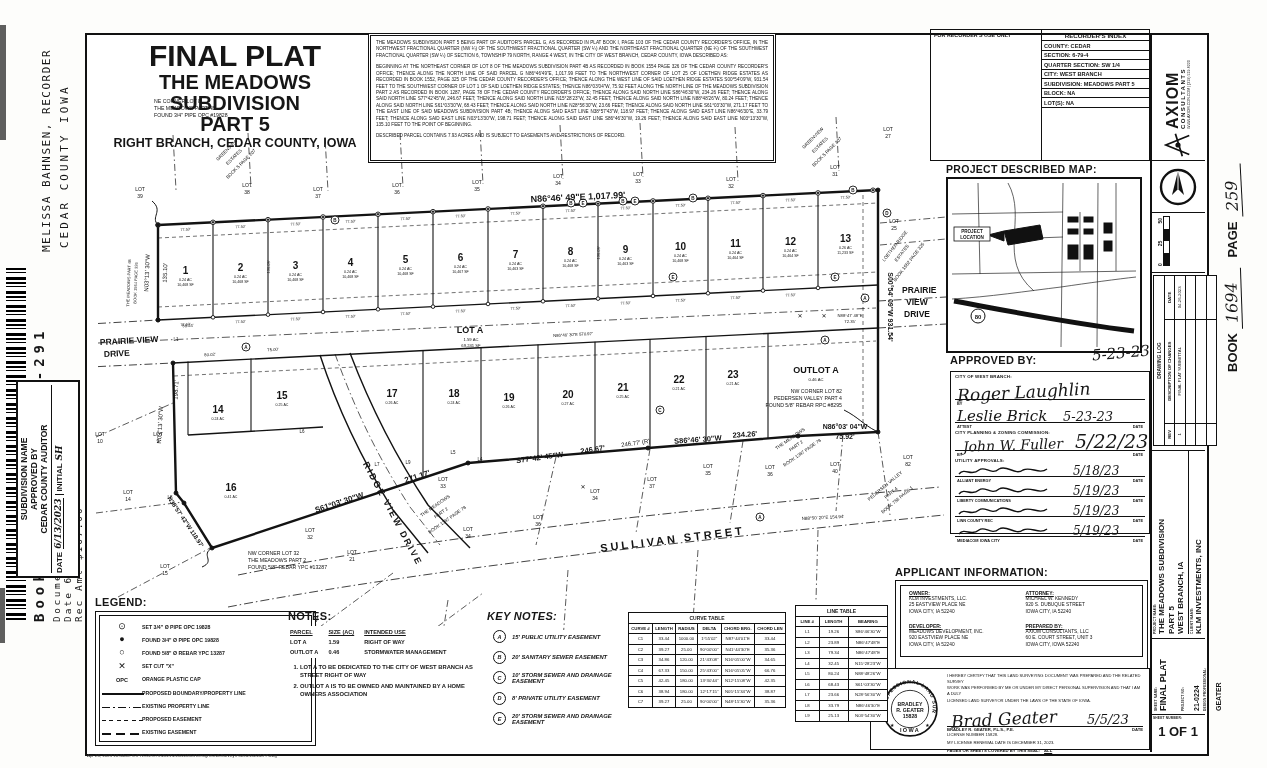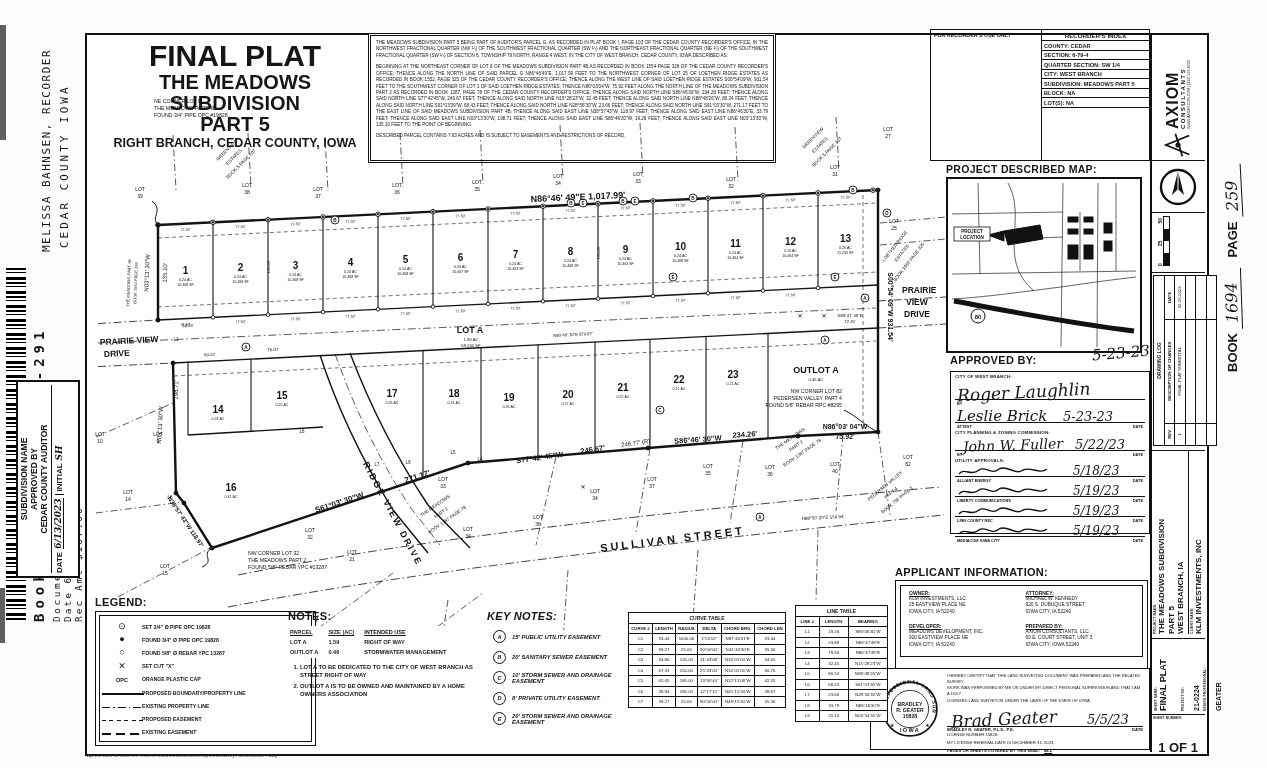--- a/index.html
+++ b/index.html
@@ -553,21 +553,21 @@
       <span class="sig hand" style="position:absolute;left:2px;bottom:-2px;font-size:15px;">Leslie Brick</span>
       <span class="sig hand" style="position:absolute;left:108px;bottom:-1px;font-size:13px;">5-23-23</span>
     </div>
     <div class="subcaps">
         <span>ATTEST</span>
         <span>DATE</span>
       </div>
     <div class="cap" style="margin-top:1px;">CITY PLANNING &amp; ZONING COMMISSION:</div>
     <div class="sigline" style="height:15px;">
       <span class="sig hand" style="position:absolute;left:8px;bottom:-2px;font-size:14px;transform:rotate(-2deg);">John W. Fuller</span>
-      <span class="sig hand" style="position:absolute;left:120px;bottom:-1px;font-size:13px;">5/22/23</span>
+      <span class="sig hand" style="position:absolute;left:120px;bottom:-1px;font-size:19px;">5/22/23</span>
     </div>
     <div class="subcaps">
         <span>BY</span>
         <span>DATE</span>
       </div>
     <div class="cap" style="margin-top:1px;">UTILITY APPROVALS:</div>
     <div>
 
         <div class="sigline" style="height:13px;">
           <svg class="scribsvg" width="92" height="13" style="position:absolute;left:2px;bottom:-2px;">
@@ -1028,21 +1028,21 @@
     <span class="cap" style="display:block;font-size:3.2px;">PROJECT NO:</span>
     <span style="font-size:7px;font-weight:bold;">21-0224</span>
   </span>
   <span style="display:inline-block;vertical-align:top;">
     <span class="cap" style="display:block;font-size:3.2px;">DESIGN PROFESSIONAL:</span>
     <span style="font-size:7px;font-weight:bold;">GEATER</span>
   </span>
 </div>
 <div class="abs" style="left:1152px;top:716px;width:52px;height:35px;">
   <div class="cap" style="font-size:3.2px;padding-left:1px;">SHEET NUMBER:</div>
-  <div style="font-size:13px;font-weight:bold;text-align:center;margin-top:20px;">1 OF 1</div>
+  <div style="font-size:13px;font-weight:bold;text-align:center;margin-top:4px;">1 OF 1</div>
 </div>
 
 <div class="abs rot" style="left:1222px;top:372px;width:260px;white-space:nowrap;">
   <span style="font-size:13px;font-weight:bold;">BOOK</span>
   <span class="hand" style="font-size:16px;border-bottom:1.4px solid #111;padding:0 14px 0 6px;transform:rotate(-2deg);display:inline-block;">1694</span>
   <span style="font-size:13px;font-weight:bold;margin-left:6px;">PAGE</span>
   <span class="hand" style="font-size:16px;border-bottom:1.4px solid #111;padding:0 16px 0 6px;transform:rotate(-3deg);display:inline-block;">259</span>
 </div>
 
 </body></html>

